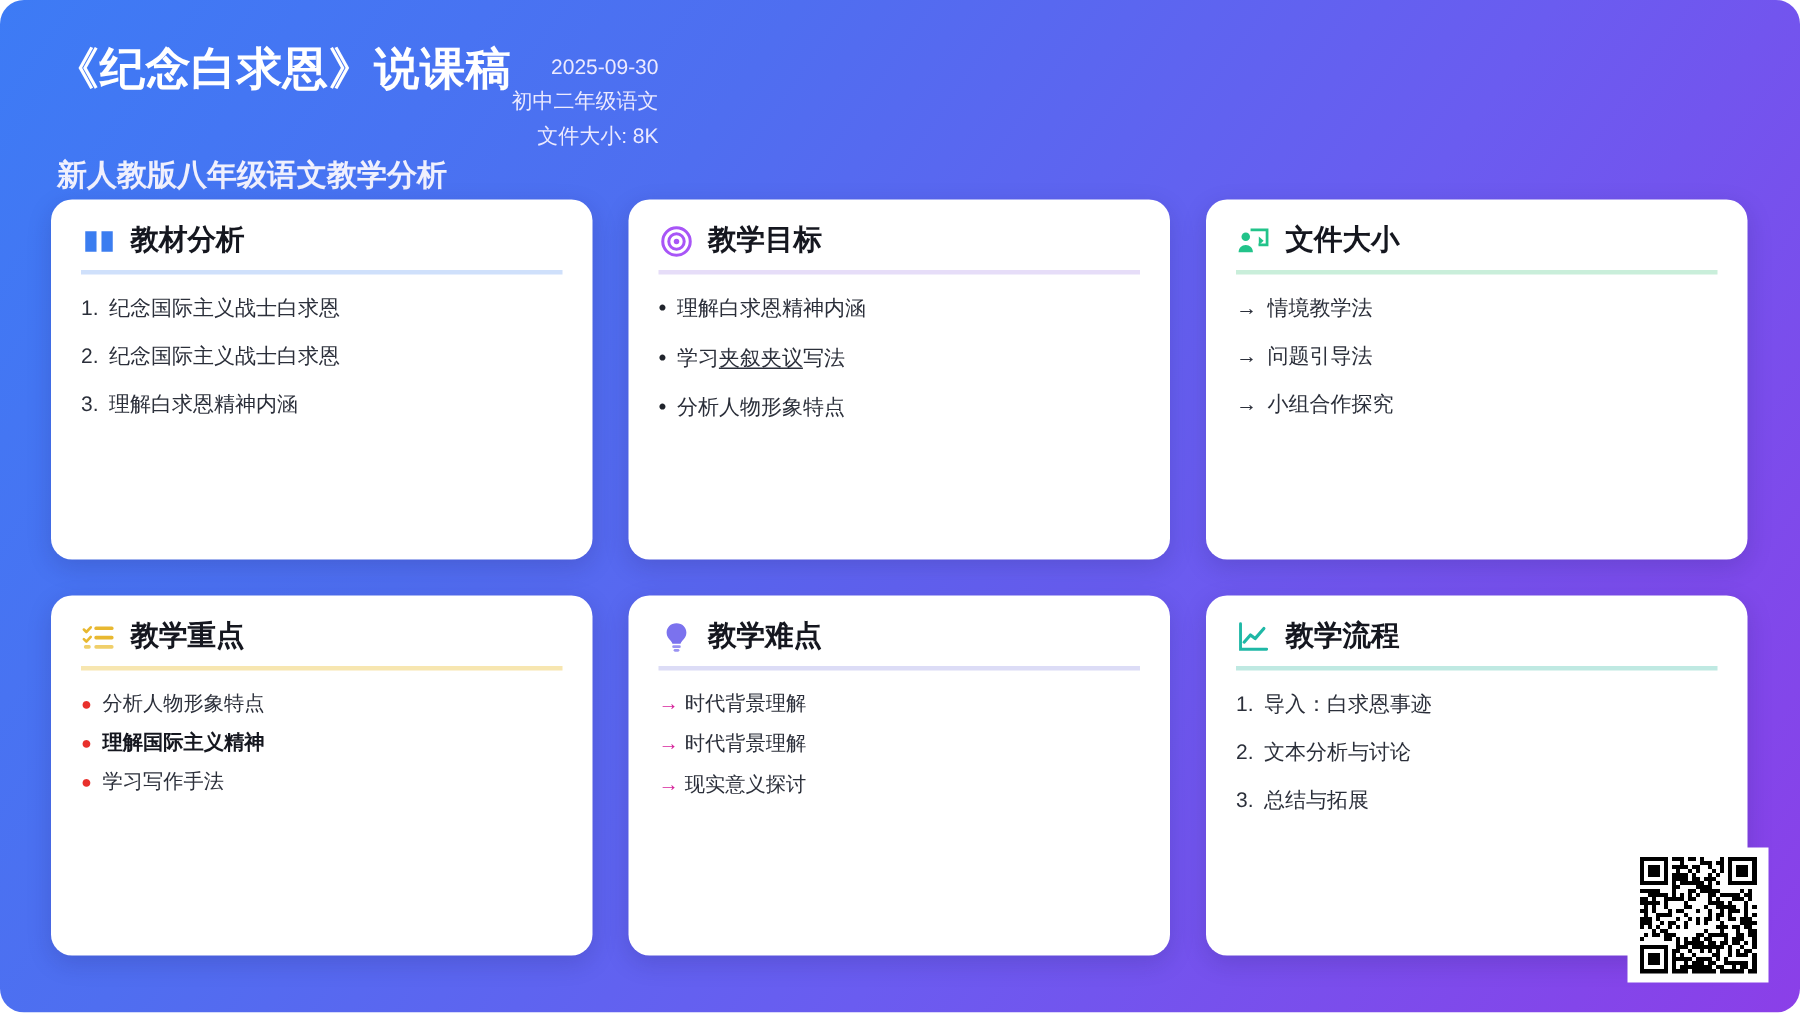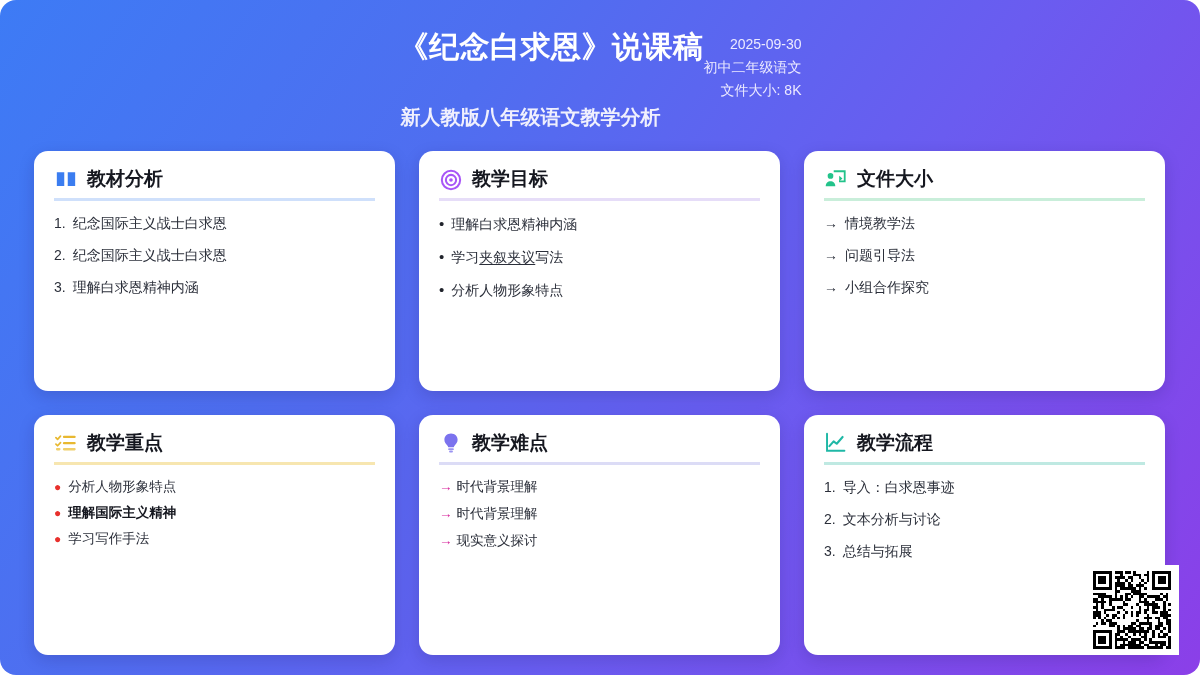--- a/index.html
+++ b/index.html
@@ -13,41 +13,41 @@
     position:relative;
     width:1200px; height:675px;
     border-radius:16px;
     overflow:hidden;
     background:linear-gradient(125deg,#3d7bf5 0%,#4f6ef0 32%,#6a5cf0 62%,#8b3fe8 100%);
   }
 
   
   .header {
     position:absolute; left:0; top:0; width:1200px; height:122px;
-    display:flex; align-items:flex-start; justify-content:center;
+    display:flex; align-items:flex-start; justify-content:flex-start;
     padding:22px 36px 0 36px;
   }
   .h-left { display:flex; flex-direction:column; gap:6px; padding-top:6px; }
   .title {
     font-size:30px; font-weight:bold; color:#ffffff; letter-spacing:.5px;
     line-height:1.25; white-space:nowrap;
   }
   .subtitle {
     font-size:20px; font-weight:bold; color:#f0f0fd; line-height:1.3;
     white-space:nowrap; padding-left:2px;margin-top:32px;
   }
   .h-right {
     display:flex; flex-direction:column; align-items:flex-end; gap:7px;
     padding-top:14px;
   }
   .meta { font-size:14px; color:#eceaff; line-height:1.15; white-space:nowrap; }
 
   
   .grid {
-    position:absolute; left:34px; top:151px;
+    position:absolute; left:34px; top:133px;
     width:1132px;
     display:grid;
     grid-template-columns:repeat(3,361px);
     grid-template-rows:240px 240px;
     column-gap:24px; row-gap:20px;gap:24px;
   }
   .card {
     background:#ffffff;
     border-radius:14px;
     padding:17px 20px 14px 20px;
@@ -77,21 +77,21 @@
 
   
   .c1 .items li { margin-bottom:13px; }
   .c2 .items li { margin-bottom:13px; }
   .c3 .items li { margin-bottom:13px; }
   .c4 .items li { margin-bottom:8px; }
   .c5 .items li { margin-bottom:9px; }
   .c6 .items li { margin-bottom:13px; }
 
   .c1 .card-head { border-bottom-color:#cfe0fb; }
-  .c2 .card-head { border-bottom-color:#e6ddf8;align-items:flex-end; }
+  .c2 .card-head { border-bottom-color:#e6ddf8; }
   .c3 .card-head { border-bottom-color:#c9eeda; }
   .c4 .card-head { border-bottom-color:#f7e6b0; }
   .c5 .card-head { border-bottom-color:#dcdcf6; }
   .c6 .card-head { border-bottom-color:#bfe9e2; }
 
   .c1 .mk, .c6 .mk { color:#2b2f3a; }
   .c2 .mk { color:#21242c; font-size:15px; }
   .c3 .mk { color:#2b2f3a; }
   .c4 .mk { color:#e8302c; font-size:12px; line-height:1; }
   .c5 .mk { color:#d6219a; font-weight:bold; }

